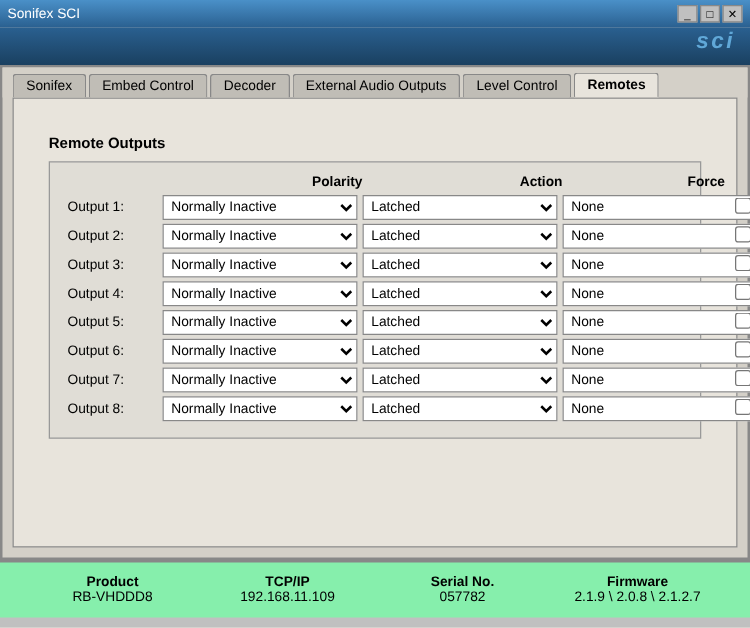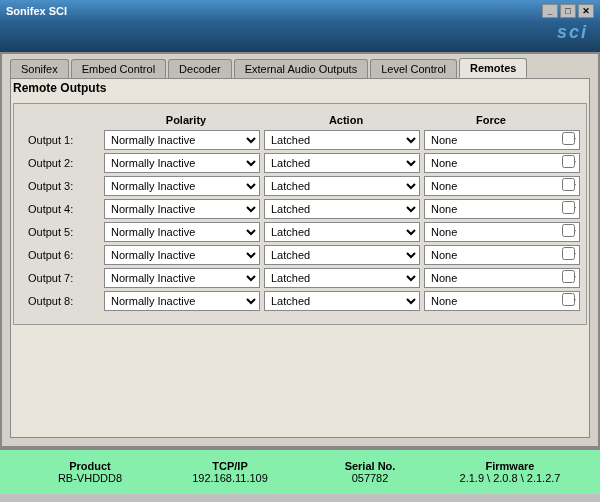--- a/index.html
+++ b/index.html
@@ -15,21 +15,21 @@
     
     .title-bar {
       background: linear-gradient(to bottom, #4a90c8, #2a6090);
       color: white;
       height: 22px;
       display: flex;
       align-items: center;
       justify-content: space-between;
       padding: 0 6px;
       font-size: 11px;
-      font-weight: bold;
+      font-weight: normal;
     }
     .title-bar-left {
       display: flex;
       align-items: center;
       gap: 6px;
     }
     .title-bar-right {
       display: flex;
       gap: 2px;
     }
@@ -92,21 +92,21 @@
       border-bottom: 1px solid #e8e4dc;
       z-index: 1;
       font-weight: bold;
     }
 
     
     .content-area {
       background: #e8e4dc;
       border: 1px solid #888;
       margin: 0 8px 8px 8px;
-      padding: 2px;
+      padding: 28px;
       min-height: 360px;
     }
 
     .section-title {
       font-weight: bold;
       font-size: 12px;
       margin-bottom: 8px;
     }
 
     
@@ -117,21 +117,21 @@
     }
 
     .outputs-header {
       display: grid;
       grid-template-columns: 80px 160px 160px 130px 50px;
       margin-bottom: 4px;
       font-size: 11px;
       font-weight: bold;
     }
     .outputs-header .col-label {
-      text-align: center;
+      text-align: right;
       padding-left: 4px;
     }
 
     .output-row {
       display: grid;
       grid-template-columns: 80px 160px 160px 130px 50px;
       align-items: center;
       margin-bottom: 3px;
     }
     .output-label {

